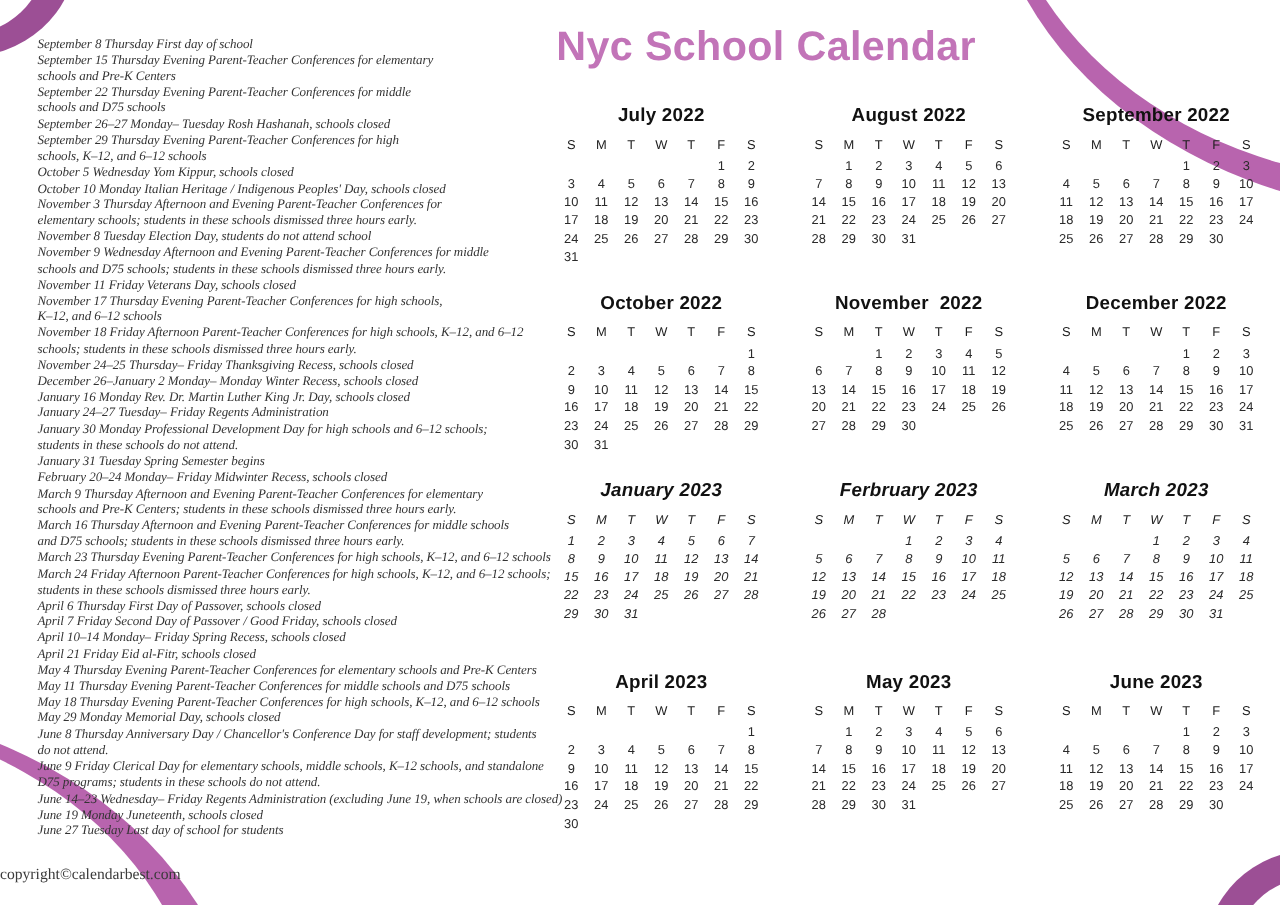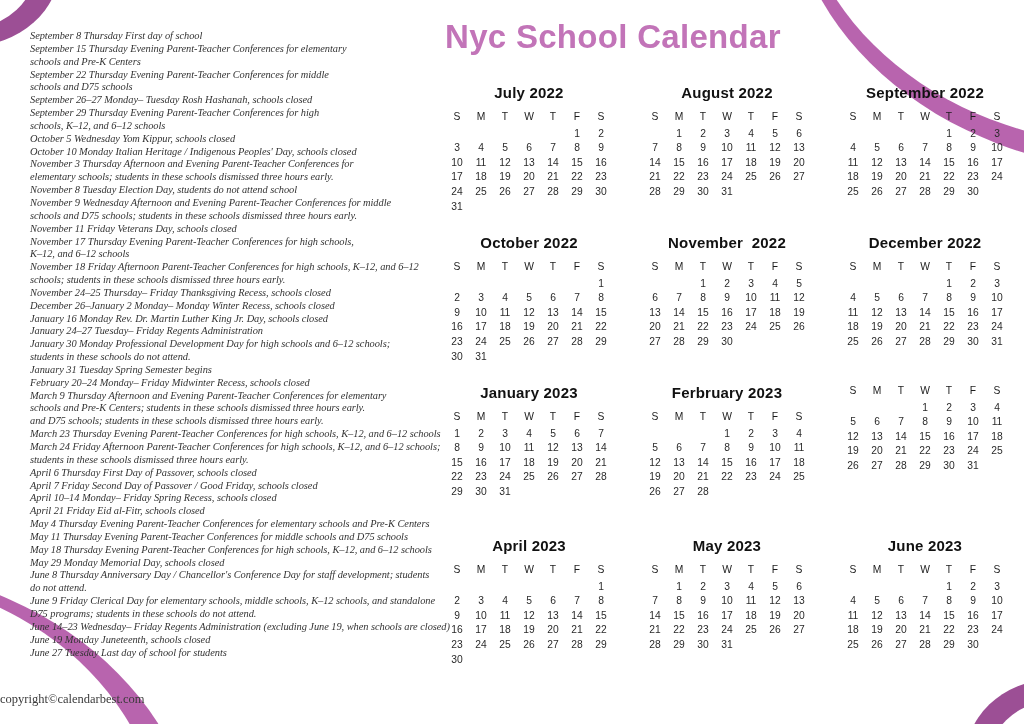--- a/index.html
+++ b/index.html
@@ -111,21 +111,21 @@
     left: 430px;
     top: 84px;
     width: 594px;
   }
   .cal-row {
     display: flex;
     width: 594px;
   }
   .cal-row.r1 { height: 150px; }
   .cal-row.r2 { height: 150px; }
-  .cal-row.r3 { height: 153px; }
+  .cal-row.r3 { height: 153px; font-style: italic; }
   .cal-row.r4 { height: 150px; }
 
   .month {
     width: 198px;
     position: relative;
   }
   .month-title {
     text-align: center;
     font-size: 15px;
     font-weight: bold;
@@ -205,20 +205,21 @@
       <div class="event-line">November 24–25 Thursday– Friday Thanksgiving Recess, schools closed</div>
       <div class="event-line">December 26–January 2 Monday– Monday Winter Recess, schools closed</div>
       <div class="event-line">January 16 Monday Rev. Dr. Martin Luther King Jr. Day, schools closed</div>
       <div class="event-line">January 24–27 Tuesday– Friday Regents Administration</div>
       <div class="event-line">January 30 Monday Professional Development Day for high schools and 6–12 schools;</div>
       <div class="event-line">students in these schools do not attend.</div>
       <div class="event-line">January 31 Tuesday Spring Semester begins</div>
       <div class="event-line">February 20–24 Monday– Friday Midwinter Recess, schools closed</div>
       <div class="event-line">March 9 Thursday Afternoon and Evening Parent-Teacher Conferences for elementary</div>
       <div class="event-line">schools and Pre-K Centers; students in these schools dismissed three hours early.</div>
+      <div class="event-line">March 16 Thursday Afternoon and Evening Parent-Teacher Conferences for middle schools</div>
       <div class="event-line">and D75 schools; students in these schools dismissed three hours early.</div>
       <div class="event-line">March 23 Thursday Evening Parent-Teacher Conferences for high schools, K–12, and 6–12 schools</div>
       <div class="event-line">March 24 Friday Afternoon Parent-Teacher Conferences for high schools, K–12, and 6–12 schools;</div>
       <div class="event-line">students in these schools dismissed three hours early.</div>
       <div class="event-line">April 6 Thursday First Day of Passover, schools closed</div>
       <div class="event-line">April 7 Friday Second Day of Passover / Good Friday, schools closed</div>
       <div class="event-line">April 10–14 Monday– Friday Spring Recess, schools closed</div>
       <div class="event-line">April 21 Friday Eid al-Fitr, schools closed</div>
       <div class="event-line">May 4 Thursday Evening Parent-Teacher Conferences for elementary schools and Pre-K Centers</div>
       <div class="event-line">May 11 Thursday Evening Parent-Teacher Conferences for middle schools and D75 schools</div>
@@ -707,20 +708,21 @@
             <div class="day">26</div>
             <div class="day">27</div>
             <div class="day">28</div>
             <div class="day empty"></div>
             <div class="day empty"></div>
             <div class="day empty"></div>
             <div class="day empty"></div>
           </div>
         </div>
         <div class="month">
+          <div class="month-title">March 2023</div>
           <div class="dow-row">
             <div class="dow">S</div>
             <div class="dow">M</div>
             <div class="dow">T</div>
             <div class="dow">W</div>
             <div class="dow">T</div>
             <div class="dow">F</div>
             <div class="dow">S</div>
           </div>
           <div class="week-row">

